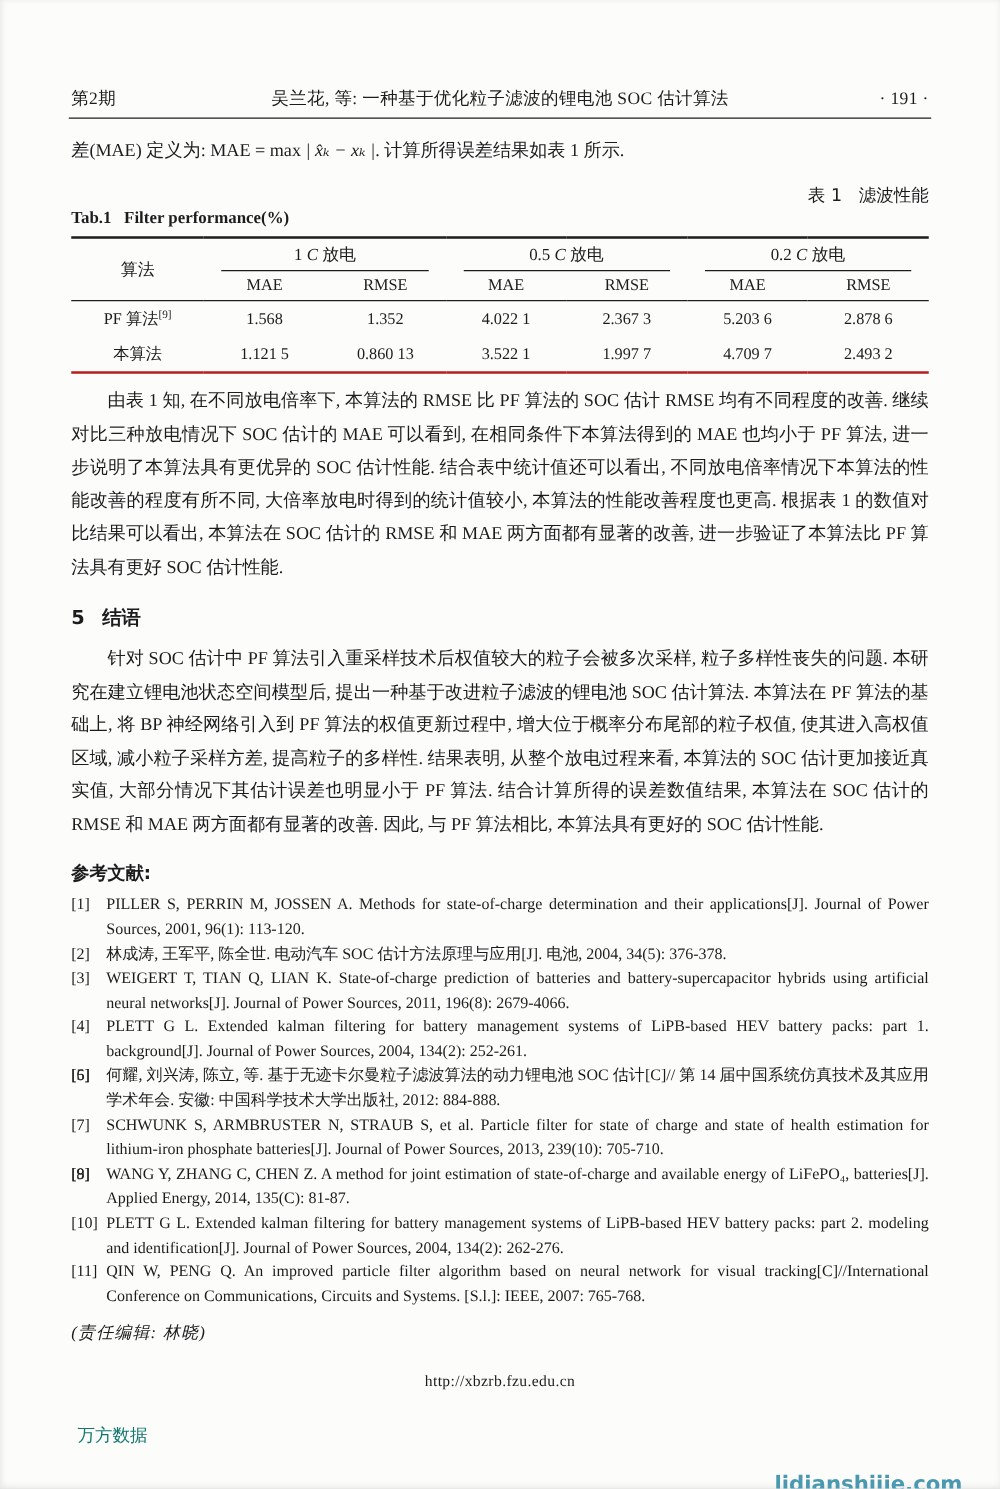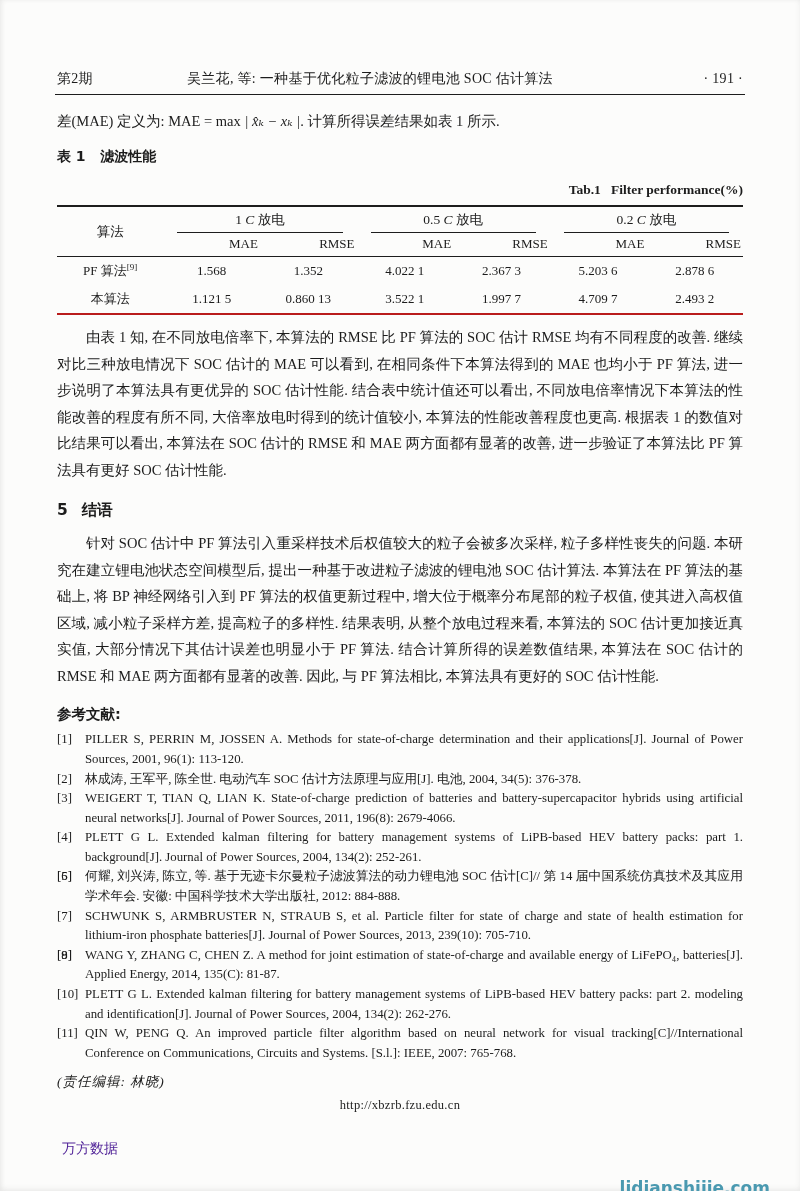--- a/index.html
+++ b/index.html
@@ -18,48 +18,48 @@
   
   .header {
     position: absolute;
     top: 70px; left: 57px; right: 57px;
     display: flex;
     align-items: baseline;
     font-size: 14px;
     letter-spacing: 0.3px;
   }
   .header .issue   { width: 130px; }
-  .header .rtitle  { flex: 1; }
+  .header .rtitle  { flex: 1; text-align: center; }
   .header .pageno  { width: 130px; text-align: right; }
   .header-rule {
     position: absolute;
     top: 94px; left: 55px; right: 55px;
     border-top: 1.6px solid #1d1d1d;
   }
   
   .content {
     position: absolute;
     top: 108px; left: 57px; right: 57px;
   }
   .lead-line {
     font-size: 14.5px;
     line-height: 26px;
   }
   .lead-line .formula { font-style: italic; }
   .tbl-title-zh {
     margin-top: 14px;
-    text-align: left;
-    font-family: "DejaVu Sans", "Liberation Sans", sans-serif;
-    font-weight: bold;
+    text-align: right;
+    font-family: "DejaVu Sans", "Liberation Sans", sans-serif;
+    font-weight: normal;
     font-size: 14px;
     white-space: pre;
   }
   .tbl-title-en {
-    margin-top: 16px;
-    text-align: right;
+    margin-top: 0;
+    text-align: left;
     font-weight: bold;
     font-size: 13.5px;
     white-space: pre;
     margin-bottom: 7px;
   }
   table.perf {
     width: 100%;
     border-collapse: collapse;
     font-size: 13px;
     border-top: 2px solid #1d1d1d;
@@ -79,21 +79,20 @@
   table.perf .group-label {
     margin: 0 14px;
     padding-bottom: 3px;
     border-bottom: 1px solid #1d1d1d;
     font-size: 13.5px;
   }
   table.perf .sub-cell {
     width: 14.08%;
     padding: 3px 2px 4px 2px;
     border-bottom: 1.4px solid #1d1d1d;
-    text-align: right;
   }
   table.perf td { padding: 5px 2px; }
   table.perf sup { font-size: 9px; }
   .para {
     margin-top: 9px;
     text-indent: 2em;
     text-align: justify;
     font-size: 14.5px;
     line-height: 26.5px;
   }
@@ -132,21 +131,21 @@
     position: absolute;
     top: 1098px; left: 0; right: 0;
     text-align: center;
     font-size: 12.5px;
     letter-spacing: 0.3px;
   }
   .watermark {
     position: absolute;
     left: 62px; top: 1140px;
     font-size: 14px;
-    color: #4c1d95;
+    color: #0f766e;
   }
   .site-link {
     position: absolute;
     right: 30px; top: 1134px;
     font-family: "DejaVu Sans", "Liberation Sans", sans-serif;
     font-weight: 600;
     font-size: 17px;
     color: #4a99b0;
     margin-top: 44px;
   }

